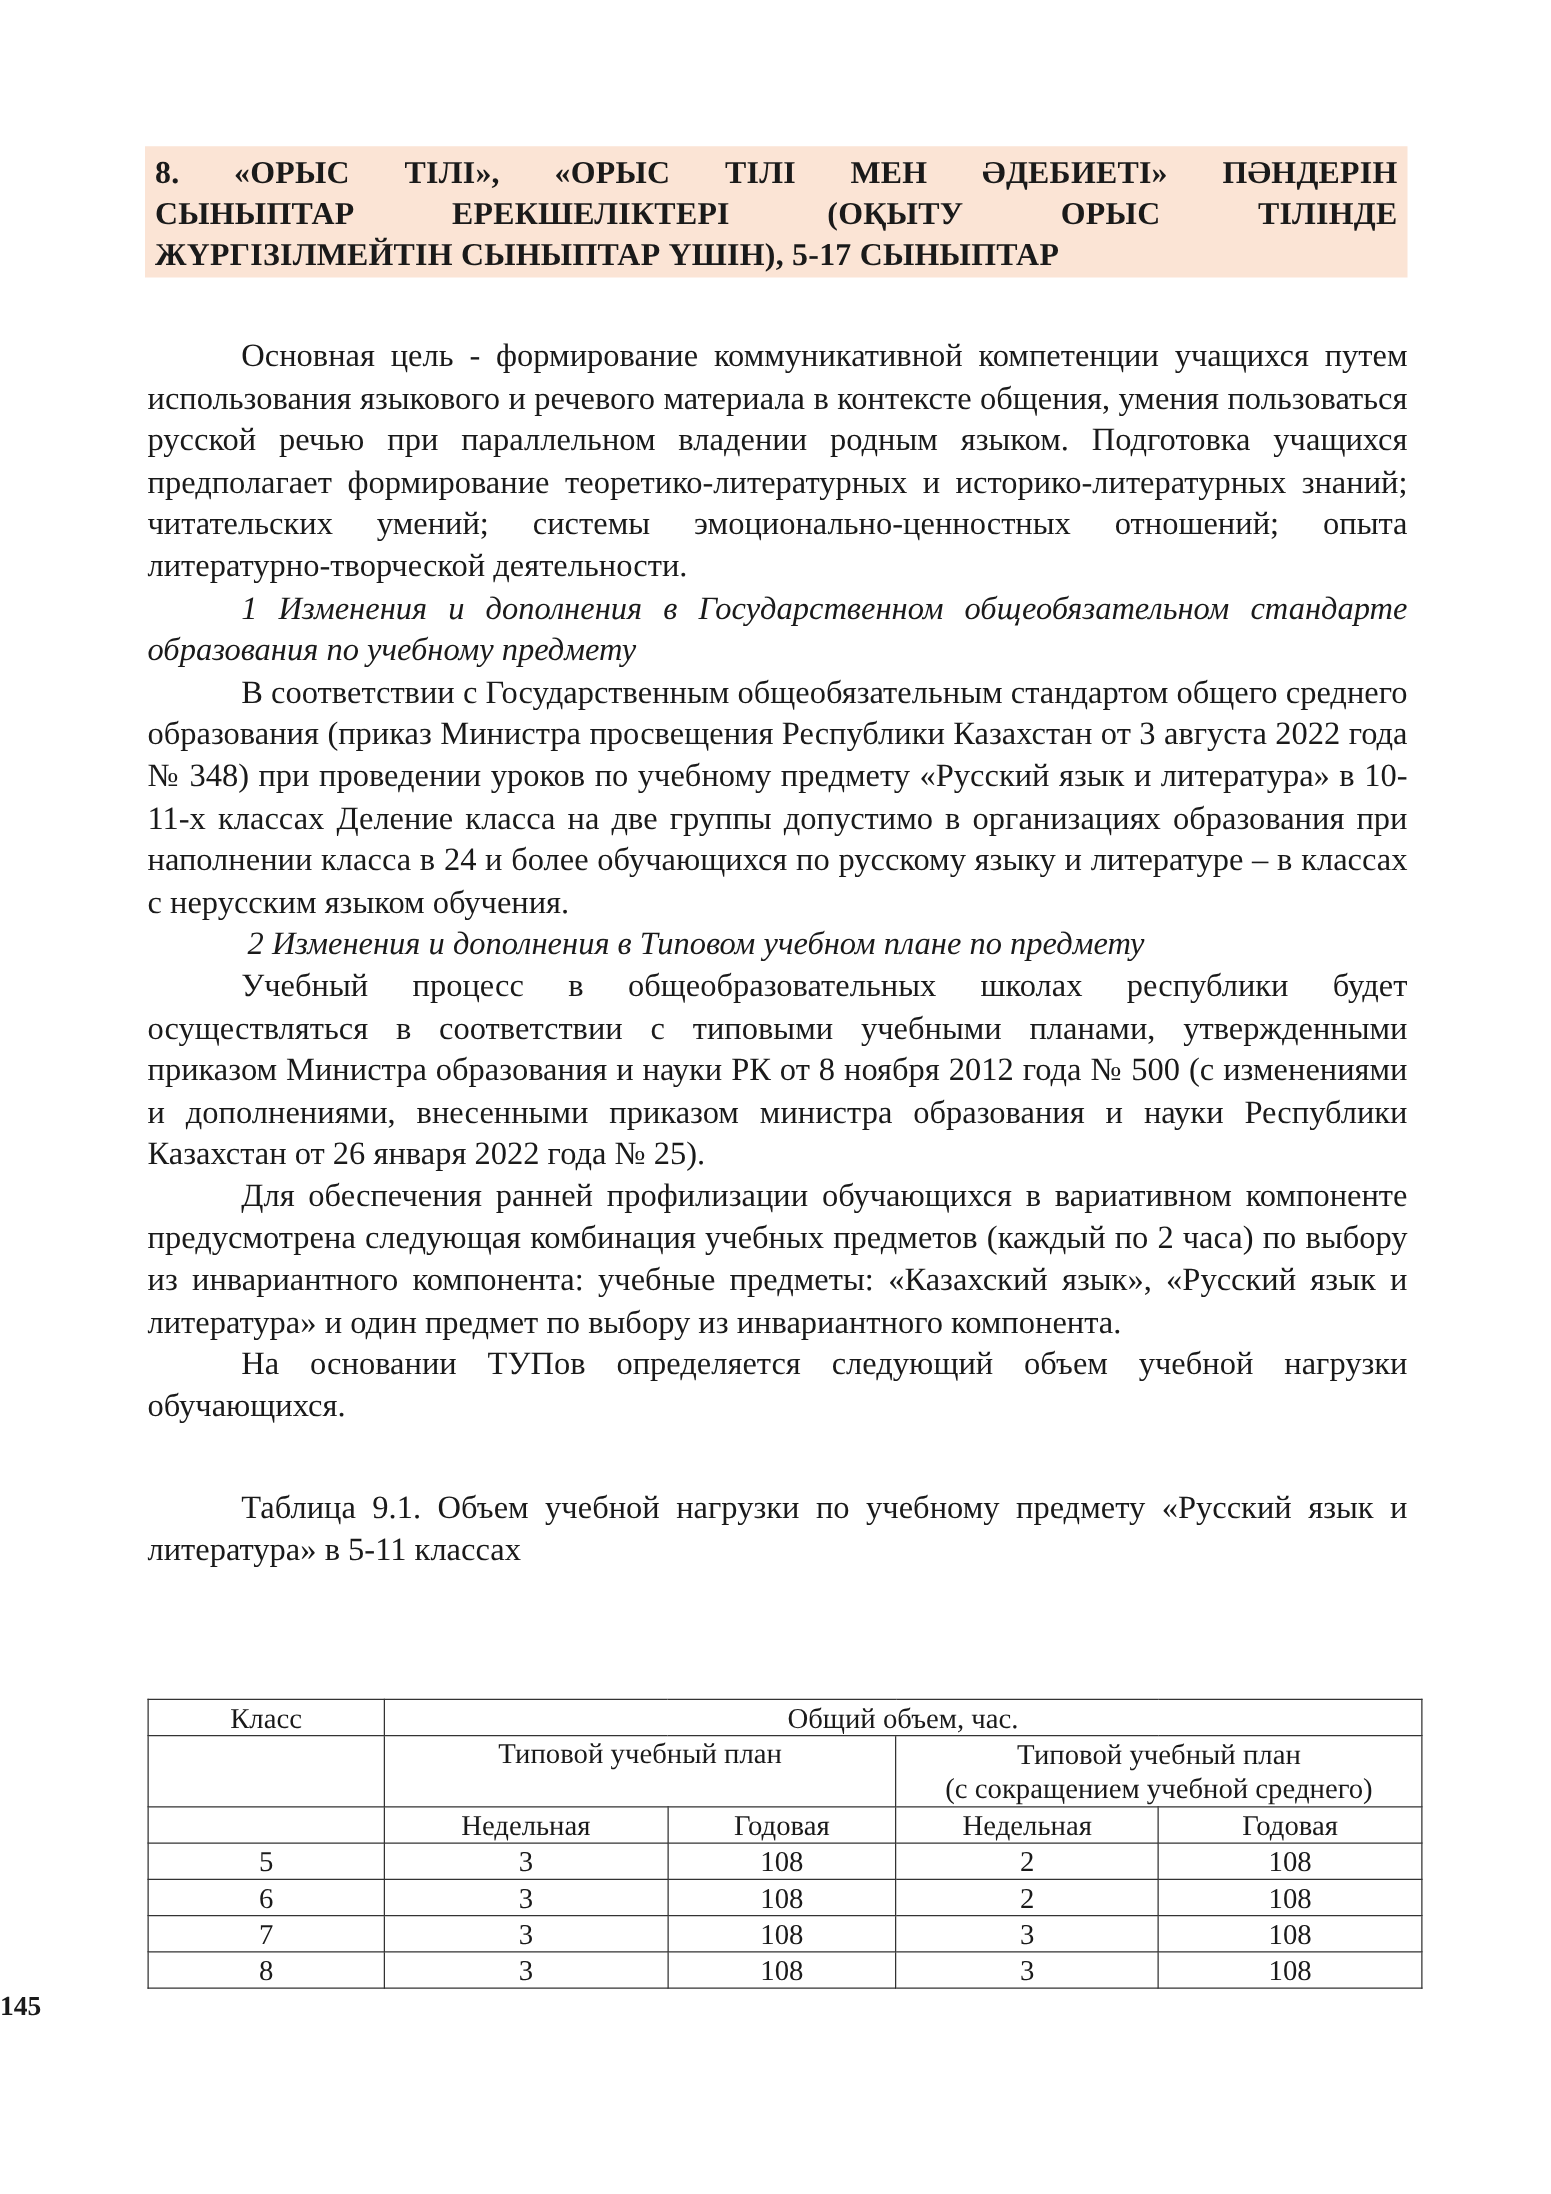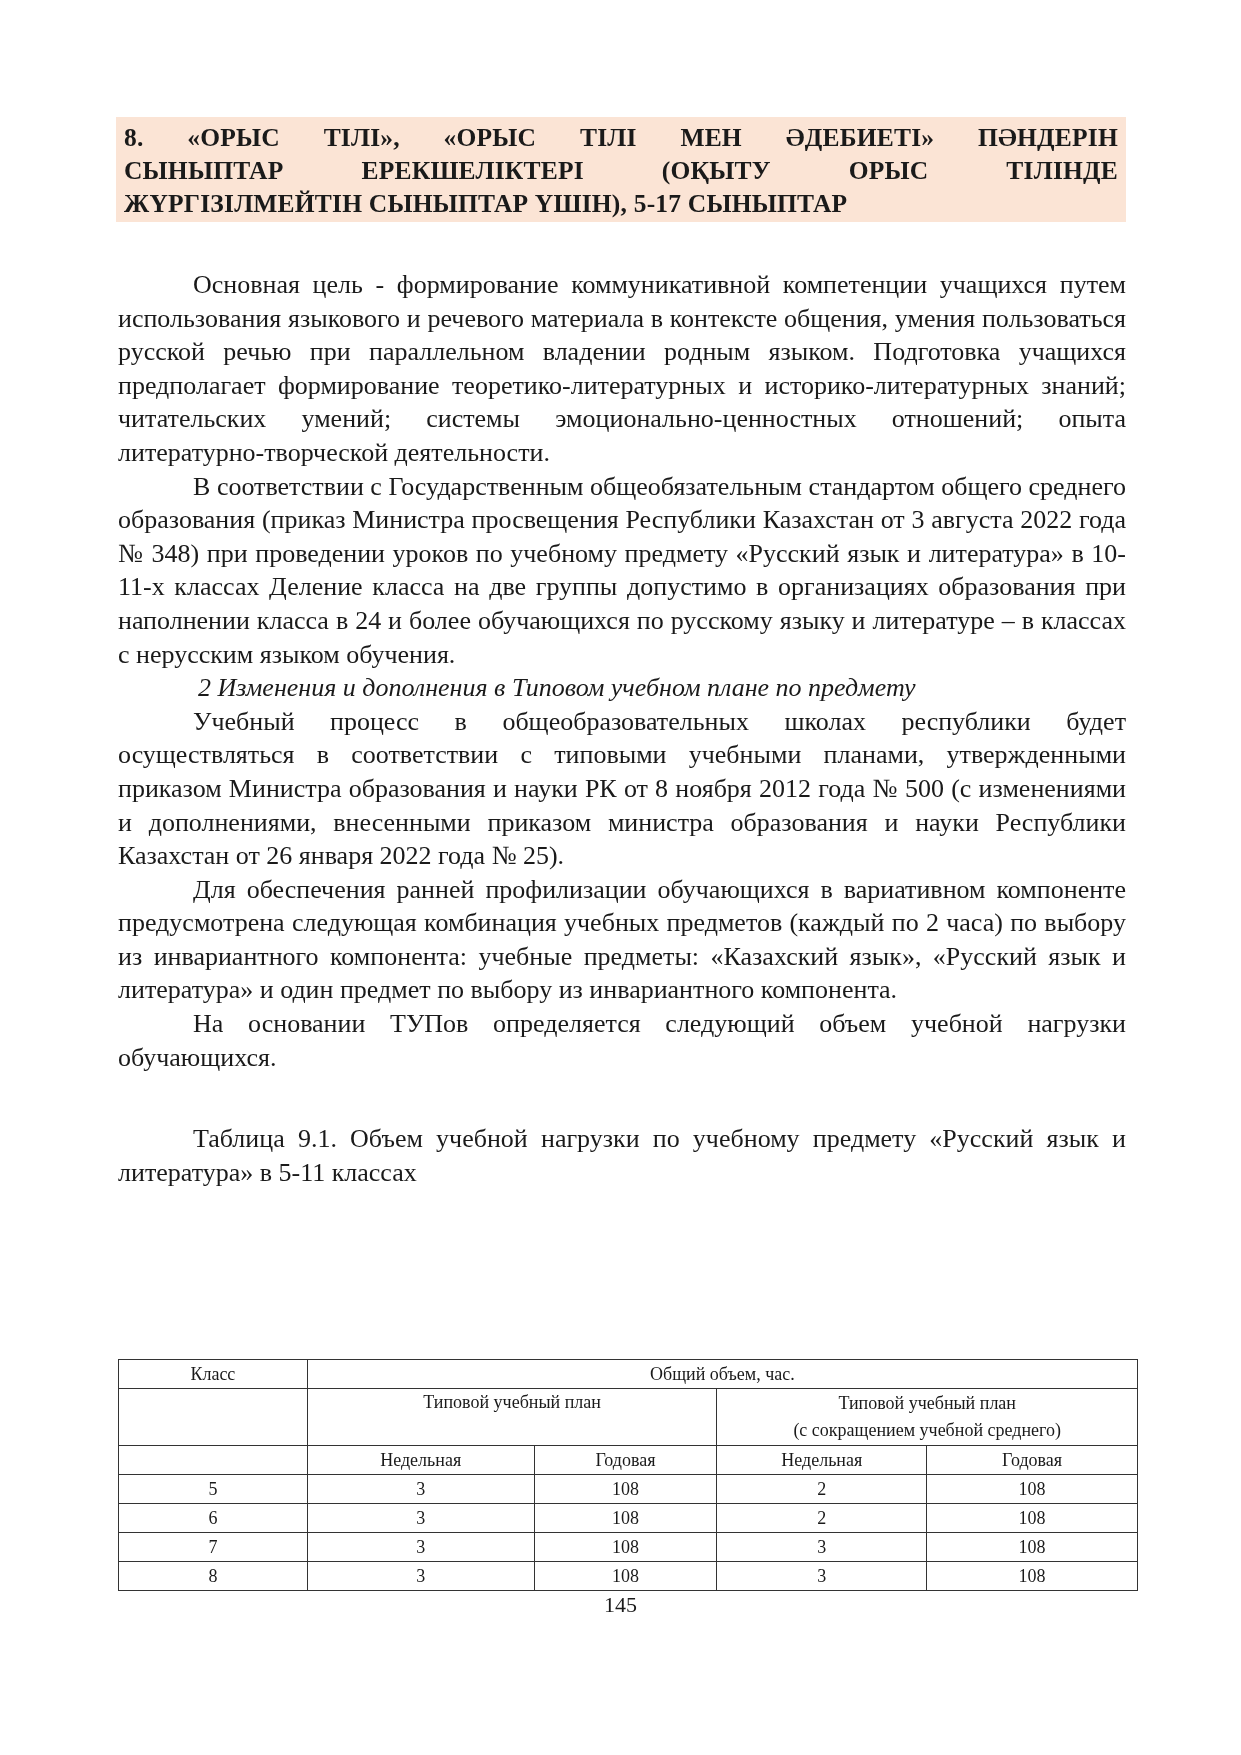--- a/index.html
+++ b/index.html
@@ -22,44 +22,45 @@
   .body {
     position: absolute; left: 118px; top: 268px; width: 1008px;
     font-size: 26px; line-height: 33.6px;
   }
   .p { margin: 0; text-align: justify; text-indent: 75px; }
   .p.italic { font-style: italic; }
   .p.noindent-center { text-indent: 80px; }
   .caption { margin: 48px 0 0 0; text-align: justify; text-indent: 75px; }
   table.load {
     position: absolute; left: 118px; top: 1359px; width: 1020px;
-    border-collapse: collapse; font-size: 18px; line-height: 27px;
+    border-collapse: collapse; font-size: 23px; line-height: 27px;
   }
   table.load td {
     border: 1.5px solid #333; text-align: center; padding: 0 4px;
     height: 28px; vertical-align: middle;
   }
   .pagenum {
     position: absolute; left: 0; width: 1241px; top: 1592px;
-    text-align: center; font-size: 22px;
+    text-align: left; font-size: 22px; font-weight: bold;
   }
 </style>
 </head>
 <body>
 
 <div class="page">
 
   <div class="heading">
     <span class="line">8. «ОРЫС ТІЛІ», «ОРЫС ТІЛІ МЕН ӘДЕБИЕТІ» ПӘНДЕРІН</span>
     <span class="line">СЫНЫПТАР ЕРЕКШЕЛІКТЕРІ (ОҚЫТУ ОРЫС ТІЛІНДЕ</span>
     <span class="line last">ЖҮРГІЗІЛМЕЙТІН СЫНЫПТАР ҮШІН), 5-17 СЫНЫПТАР</span>
   </div>
 
   <div class="body">
     <p class="p">Основная цель - формирование коммуникативной компетенции учащихся путем использования языкового и речевого материала в контексте общения, умения пользоваться русской речью при параллельном владении родным языком. Подготовка учащихся предполагает формирование теоретико-литературных и историко-литературных знаний; читательских умений; системы эмоционально-ценностных отношений; опыта литературно-творческой деятельности.</p>
+    <p class="p italic">1 Изменения и дополнения в Государственном общеобязательном стандарте образования по учебному предмету</p>
     <p class="p">В соответствии с Государственным общеобязательным стандартом общего среднего образования (приказ Министра просвещения Республики Казахстан от 3 августа 2022 года № 348) при проведении уроков по учебному предмету «Русский язык и литература» в 10-11-х классах Деление класса на две группы допустимо в организациях образования при наполнении класса в 24 и более обучающихся по русскому языку и литературе – в классах с нерусским языком обучения.</p>
     <p class="p italic noindent-center">2 Изменения и дополнения в Типовом учебном плане по предмету</p>
     <p class="p">Учебный процесс в общеобразовательных школах республики будет осуществляться в соответствии с типовыми учебными планами, утвержденными приказом Министра образования и науки РК от 8 ноября 2012 года № 500 (с изменениями и дополнениями, внесенными приказом министра образования и науки Республики Казахстан от 26 января 2022 года № 25).</p>
     <p class="p">Для обеспечения ранней профилизации обучающихся в вариативном компоненте предусмотрена следующая комбинация учебных предметов (каждый по 2 часа) по выбору из инвариантного компонента: учебные предметы: «Казахский язык», «Русский язык и литература» и один предмет по выбору из инвариантного компонента.</p>
     <p class="p">На основании ТУПов определяется следующий объем учебной нагрузки обучающихся.</p>
     <p class="caption">Таблица 9.1. Объем учебной нагрузки по учебному предмету «Русский язык и литература» в 5-11 классах</p>
   </div>
 
   <table class="load">
     <colgroup>

